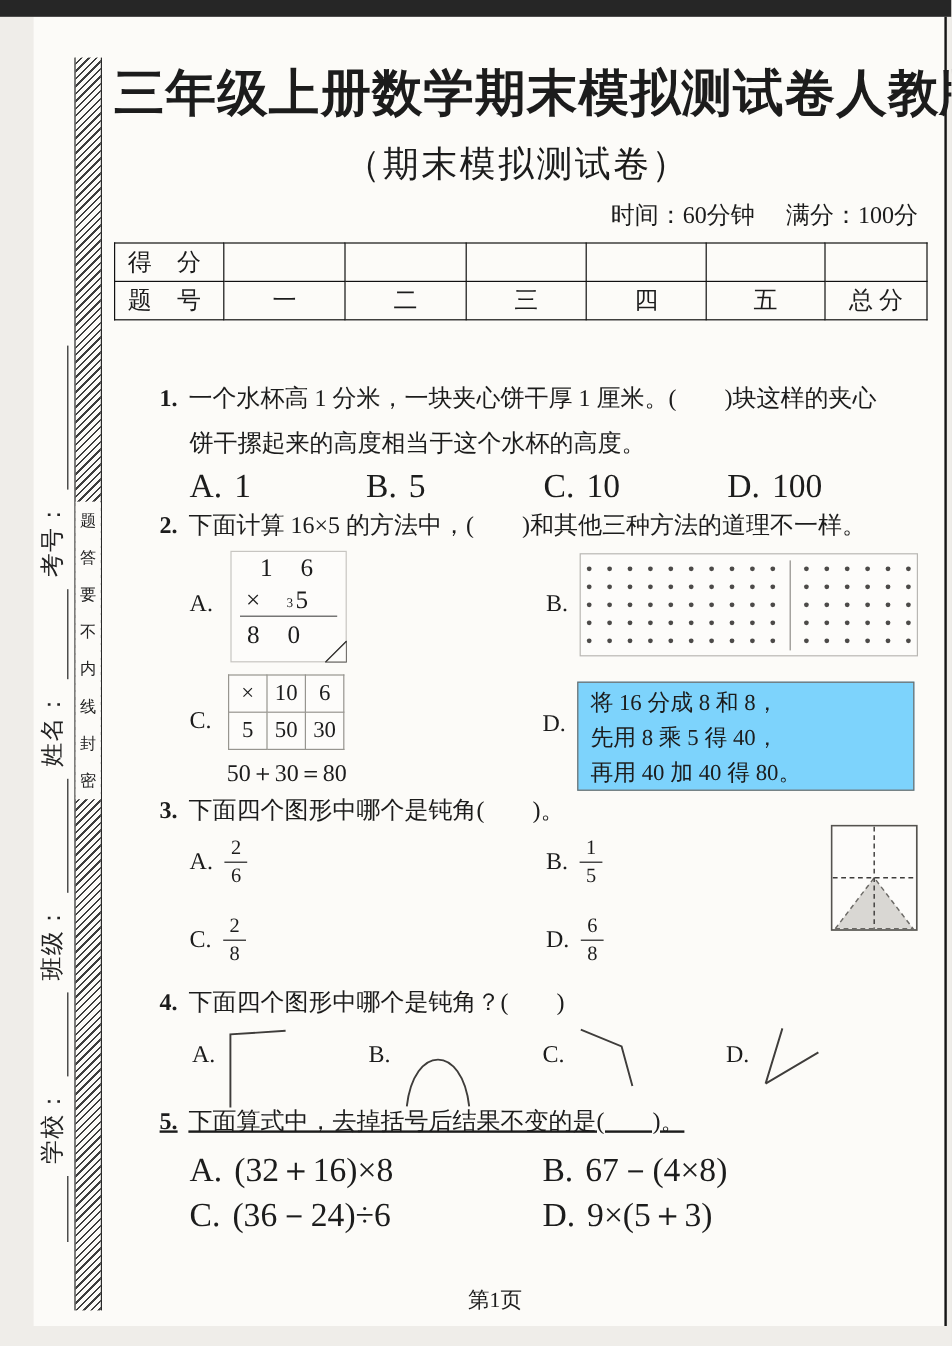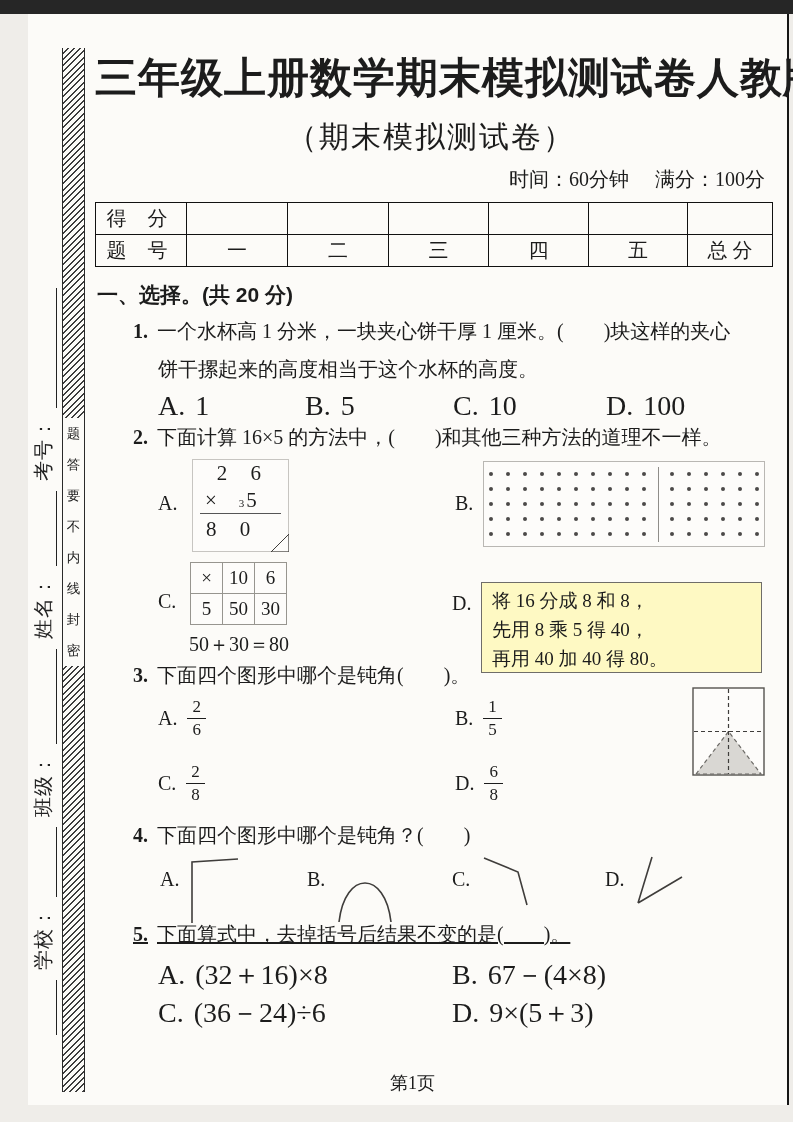--- a/index.html
+++ b/index.html
@@ -62,21 +62,21 @@
   .dots-right{padding-left:5px;}
   .dot{width:4.5px;height:4.5px;border-radius:50%;background:#4c4a48;margin:auto;}
 
   
   table.method{position:absolute;left:190px;top:562px;border-collapse:collapse;}
   table.method td{border:1px solid #97958f;width:31px;height:30px;text-align:center;
     font-size:19px;padding:0;background:#fdfcfa;}
   .sumline{font-size:20px;}
 
   
-  .dbox{position:absolute;left:481px;top:582px;width:259px;height:86px;background:#fef9c3;
+  .dbox{position:absolute;left:481px;top:568px;width:259px;height:86px;background:#7dd3fc;
     border:1.2px solid #6f6d69;padding:3px 10px 0 10px;font-size:19px;line-height:29px;white-space:nowrap;}
 
   
   .fracopt{display:flex;align-items:center;font-size:20px;}
   .frac{display:inline-block;text-align:center;font-size:17px;line-height:20px;margin-left:10px;}
   .frac .num{display:block;border-bottom:1.4px solid #1c1c1c;padding:0 5px 1px 5px;}
   .frac .den{display:block;padding-top:1px;}
 
   svg line,svg path,svg polyline{stroke:#3f3d3b;fill:none;}
   .footer{font-size:18px;}
@@ -133,39 +133,38 @@
       <td style="width:100px">一</td>
       <td style="width:100px">二</td>
       <td style="width:99px">三</td>
       <td style="width:99px">四</td>
       <td style="width:98px">五</td>
       <td style="width:84px">总 分</td>
     </tr>
   </tbody>
     </table>
 
-  <div class="abs sec-heading" style="left:97px;top:281px;">一、选择。(共 20 分)</div>
 
   <div class="abs qline" style="left:133px;top:318px;">
     <span class="qnum">1.</span><span>一个水杯高 1 分米，一块夹心饼干厚 1 厘米。(　　)块这样的夹心</span>
   </div>
   <div class="abs qline" style="left:158px;top:356px;">饼干摞起来的高度相当于这个水杯的高度。</div>
   <div class="abs optrow" style="left:158px;top:390px;">
     <span style="width:147px"><span class="ol">A.</span><span>1</span></span>
     <span style="width:148px"><span class="ol">B.</span><span>5</span></span>
     <span style="width:153px"><span class="ol">C.</span><span>10</span></span>
     <span><span class="ol">D.</span><span>100</span></span>
   </div>
 
   <div class="abs qline" style="left:133px;top:424px;">
     <span class="qnum">2.</span><span>下面计算 16×5 的方法中，(　　)和其他三种方法的道理不一样。</span>
   </div>
   <div class="abs qline" style="left:158px;top:492px;">A.</div>
   <div class="note">
-    <div class="vm-r1">2 6</div>
+    <div class="vm-r1">1 6</div>
     <div class="vm-r2">
       <span class="vm-x">×</span>
       <span class="vm-carry">3</span>
       <span class="vm-5">5</span>
     </div>
     <div class="vm-r3">8 0</div>
     <svg class="fold" width="18" height="18" viewBox="0 0 18 18">
       <path d="M0 18 L18 0 L18 18 Z" fill="#e5e3df" stroke="none"></path>
       <path d="M0 18 L18 0" stroke="#b3b1ad" stroke-width="1"></path>
     </svg>

